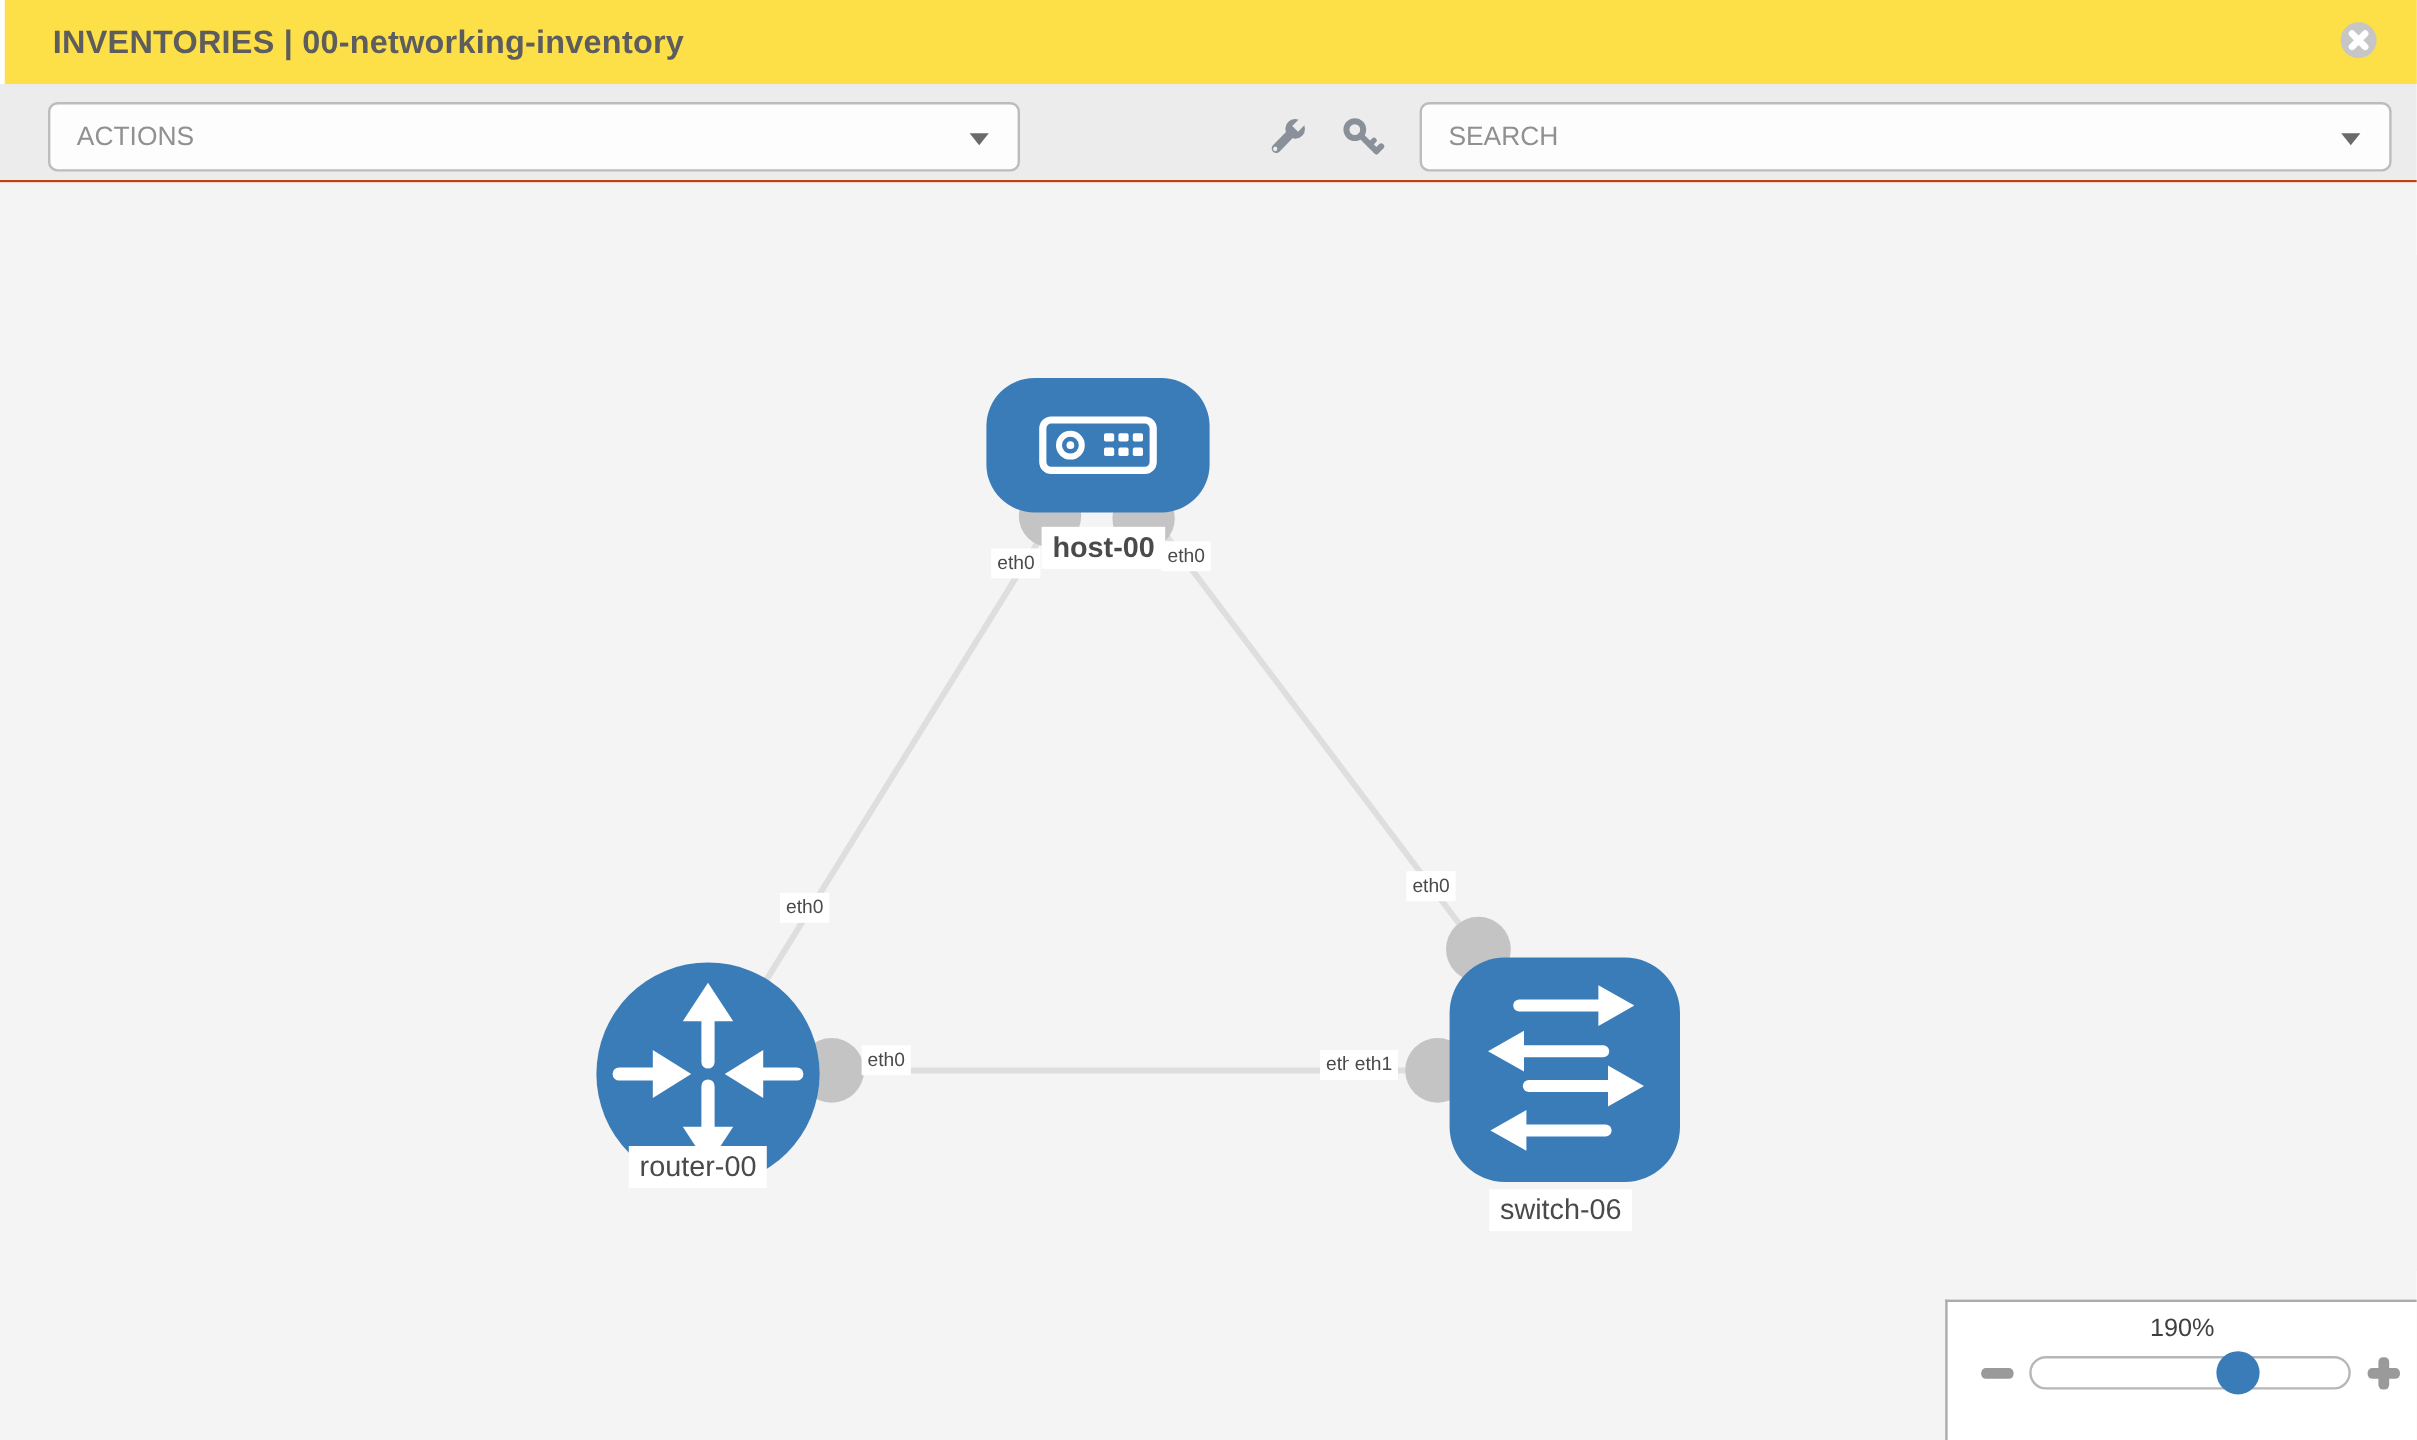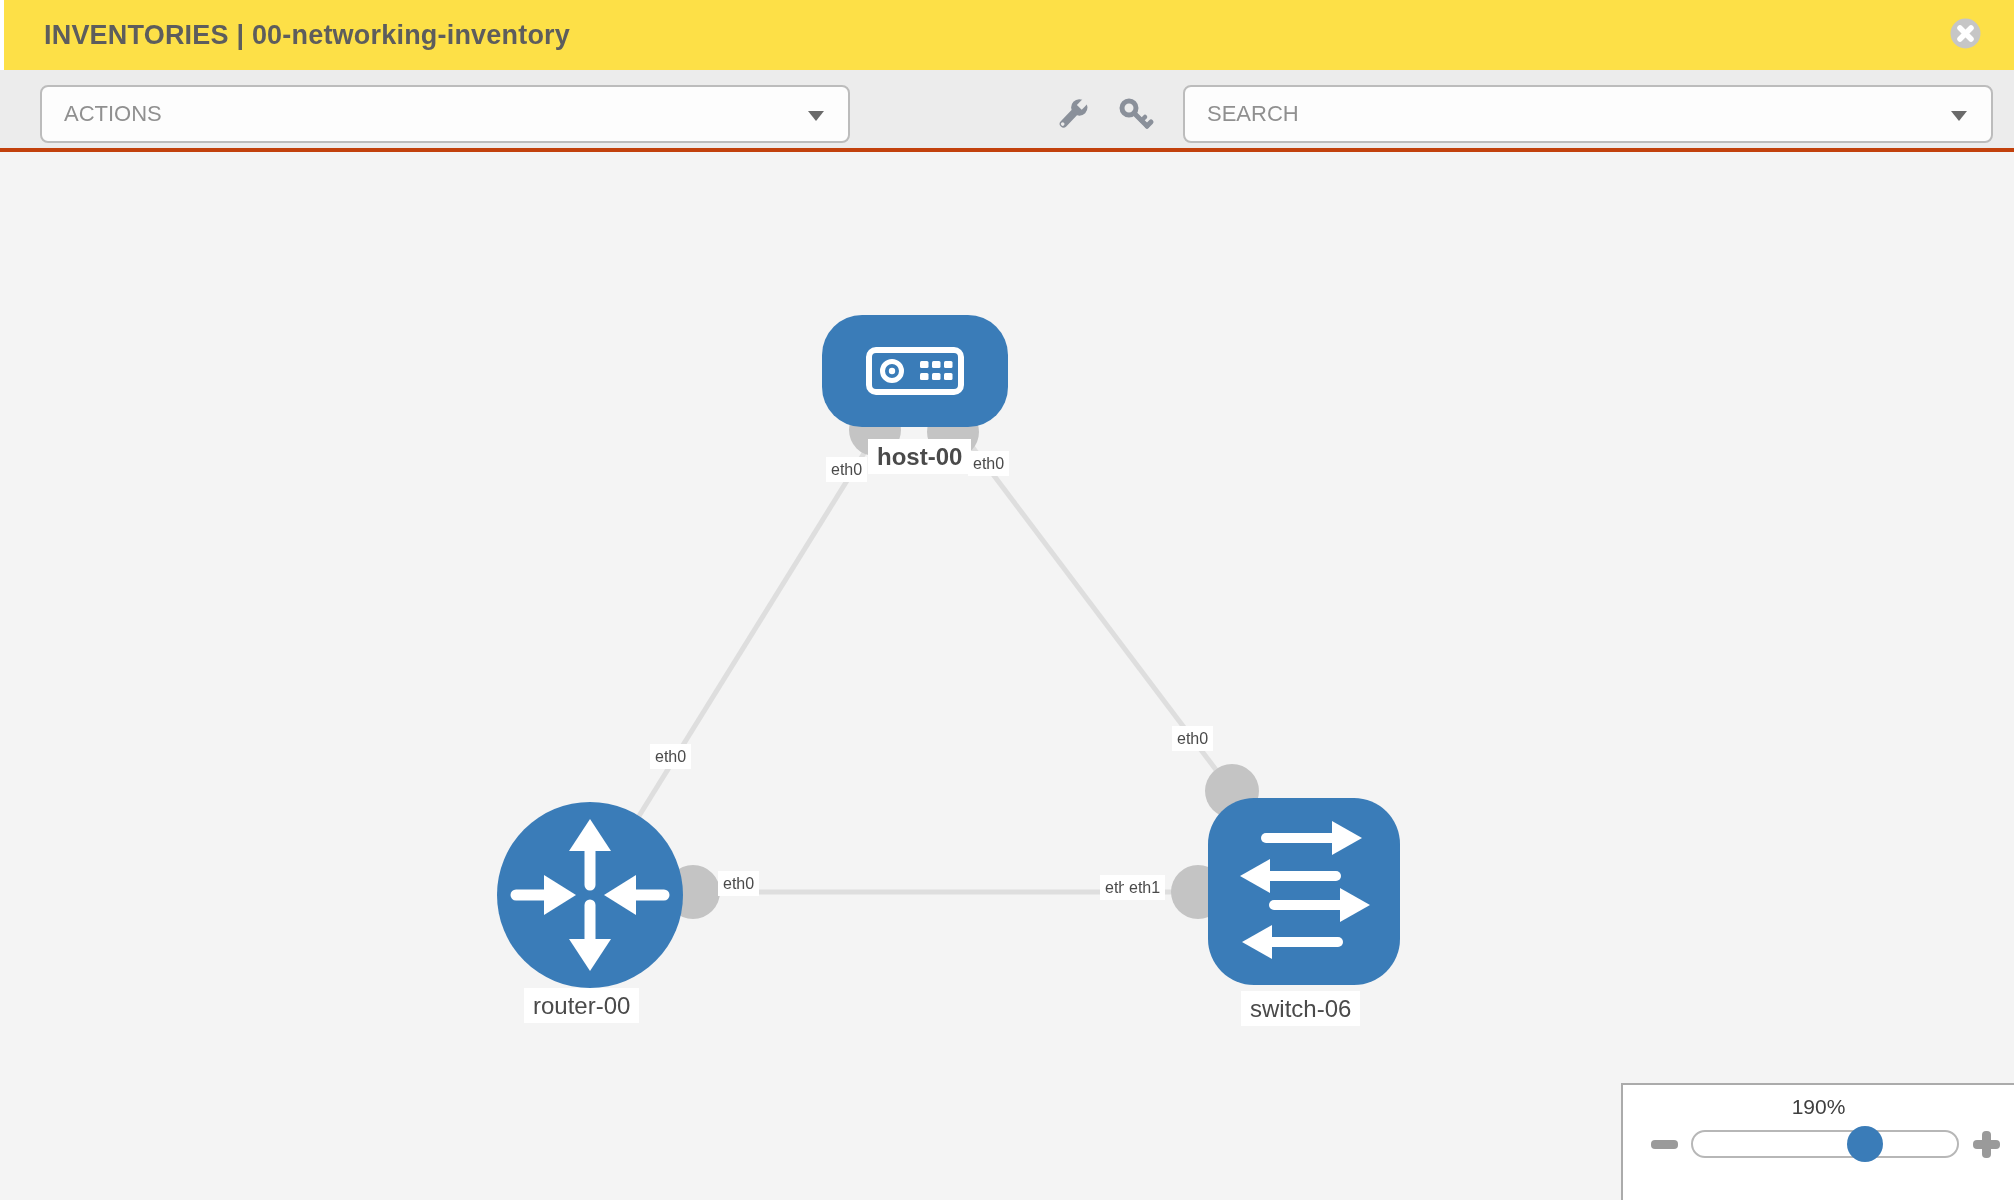--- a/index.html
+++ b/index.html
@@ -8,21 +8,21 @@
   #page { position:relative; width:2014px; height:1200px; }
 
   
   .hdr { position:absolute; left:4px; top:0; width:2014px; height:70px; background:#fde047;text-decoration:underline; }
   .hdr-title { position:absolute; left:40px; top:0; line-height:70px;
                font-size:27px; font-weight:bold; color:#5d5d5d; letter-spacing:0.2px; }
   .close-btn { position:absolute; left:1946px; top:18px; width:31px; height:31px; cursor:pointer; }
 
   
   .tbar { position:absolute; left:0; top:70px; width:2014px; height:82px;
-          background:#ececec; border-bottom:4px solid #c2410c; }
+          background:#ececec; border-bottom:2px solid #c2410c; }
   .select-box { position:absolute; top:15px; height:58px; background:#fdfdfd;
                 border:2px solid #bcbcbc; border-radius:8px; }
   .select-box .lbl { position:absolute; left:22px; top:0; line-height:54px;
                      font-size:22px; color:#909090; }
   .caret { position:absolute; right:24px; top:24px; width:0; height:0;
            border-left:8px solid transparent; border-right:8px solid transparent;
            border-top:10px solid #6a6a6a; }
   .actions-box { left:40px; width:810px; }
   .search-box  { left:1183px; width:810px; }
   .tool-icon { position:absolute; top:25px; width:40px; height:40px; cursor:pointer; }
@@ -180,21 +180,21 @@
     <span class="chip node-chip" style="left:868px; top:287px;font-weight:bold;">host-00</span>
     <span class="chip" style="left:968px;  top:299px;">eth0</span>
 
     <span class="chip" style="left:650px;  top:592px;">eth0</span>
     <span class="chip" style="left:1172px; top:574px;">eth0</span>
 
     <span class="chip" style="left:718px;  top:719px;">eth0</span>
     <span class="chip" style="left:1100px; top:723px;">eth0</span>
     <span class="chip" style="left:1124px; top:723px;">eth1</span>
 
-    <span class="chip node-chip" style="left:524px;  top:836px;">router-00</span>
+    <span class="chip node-chip" style="left:524px;  top:803px;">router-00</span>
     <span class="chip node-chip" style="left:1241px; top:839px;">switch-06</span>
   </div>
 
   <div class="zoom-panel">
     <div class="zoom-level">190%</div>
     <div class="zoom-minus"></div>
     <div class="zoom-track"></div>
     <div class="zoom-knob"></div>
     <div class="zoom-plus"></div>
   </div>

